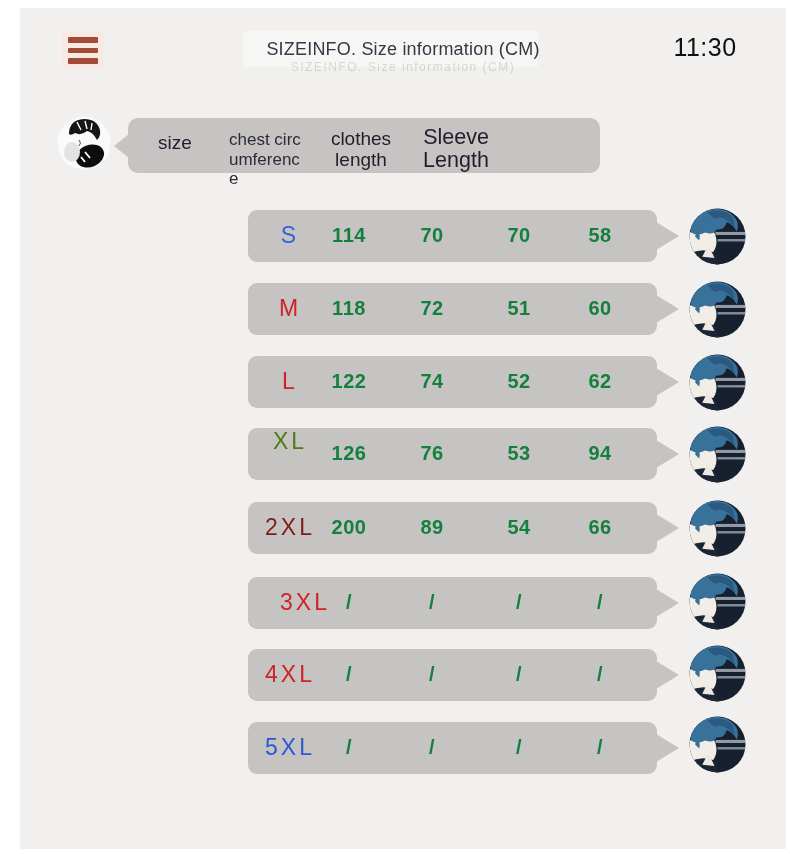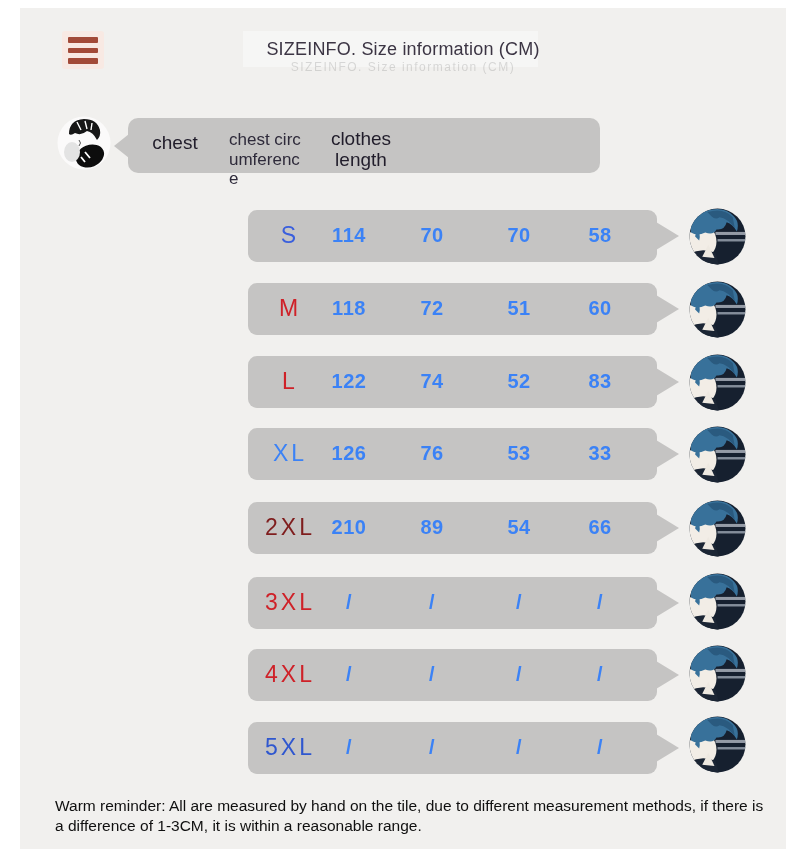--- a/index.html
+++ b/index.html
@@ -29,21 +29,21 @@
   .h-size{left:135px;top:132px;width:80px;text-align:center;font-size:19px;font-weight:500;}
   .h-chest{left:229px;top:130px;width:80px;font-size:17px;line-height:19.5px;font-weight:500;color:#2e2a3a;word-break:break-all;}
   .h-clothes{left:321px;top:128px;width:80px;text-align:center;font-size:19px;line-height:21px;font-weight:500;}
   .h-sleeve{left:408px;top:126px;width:96px;text-align:center;font-size:21.5px;line-height:23px;font-weight:500;}
   .h-shoulder{left:503px;top:135px;width:145px;text-align:center;font-size:19px;font-weight:500;}
 
   
   .row-bubble{left:248px;width:409px;height:52px;border-radius:9px;}
   .cell{position:absolute;width:80px;text-align:center;}
   .size-label{left:250px;font-size:23px;font-weight:500;letter-spacing:3px;}
-  .val{font-weight:600;font-size:20px;color:#3b82f6;letter-spacing:.5px;}
+  .val{font-weight:600;font-size:20px;color:#15803d;letter-spacing:.5px;}
   .v1{left:309px;} .v2{left:392px;} .v3{left:479px;} .v4{left:560px;}
 
   .avatar{position:absolute;display:block;}
   .reminder{position:absolute;left:55px;top:796px;width:714px;font-size:15.5px;line-height:19.5px;color:#101010;}
 </style>
 </head>
 <body>
 
 <svg width="0" height="0" style="position:absolute" aria-hidden="true">
   <defs>
@@ -81,30 +81,32 @@
 
   <div class="menu-bg"></div>
   <div class="menu">
     <span class="bar b1"></span>
     <span class="bar b2"></span>
     <span class="bar b3"></span>
   </div>
   <div class="title-hl"></div>
   <div class="title">SIZEINFO. Size information (CM)</div>
   <div class="title-ghost">SIZEINFO. Size information (CM)</div>
+  <div class="time">11:30</div>
 
   <svg class="avatar" style="left:57px;top:116px;" width="54" height="54" viewBox="0 0 54 54">
       <use href="#avL"></use>
     </svg>
   <div class="bubble" style="left:128px;top:118px;width:472px;height:55px;">
     <span class="tail-left"></span>
   </div>
-  <div class="hcell h-size">chest</div>
+  <div class="hcell h-size">size</div>
   <div class="hcell h-clothes">clothes length</div>
   <div class="hcell h-chest">chest circumference</div>
+  <div class="hcell h-sleeve">Sleeve Length</div>
 
   <div class="bubble row-bubble" style="top:210px;">
     <span class="tail-right"></span>
     </div>
   <div class="cell size-label" style="top: 222px; color: rgb(58, 95, 221);">S</div>
   <div class="cell val v1" style="top:224px;">114</div>
   <div class="cell val v2" style="top:224px;">70</div>
   <div class="cell val v3" style="top:224px;">70</div>
   <div class="cell val v4" style="top:224px;">58</div>
   <svg class="avatar" style="left:689px;top:208px;" width="57" height="57" viewBox="0 0 56 56">
@@ -123,53 +125,53 @@
       <use href="#avR"></use>
     </svg>
 
   <div class="bubble row-bubble" style="top:356px;">
     <span class="tail-right"></span>
     </div>
   <div class="cell size-label" style="top: 368px; color: rgb(207, 33, 40);">L</div>
   <div class="cell val v1" style="top:370px;">122</div>
   <div class="cell val v2" style="top:370px;">74</div>
   <div class="cell val v3" style="top:370px;">52</div>
-  <div class="cell val v4" style="top:370px;">83</div>
+  <div class="cell val v4" style="top:370px;">62</div>
   <svg class="avatar" style="left:689px;top:354px;" width="57" height="57" viewBox="0 0 56 56">
       <use href="#avR"></use>
     </svg>
 
   <div class="bubble row-bubble" style="top:428px;">
     <span class="tail-right"></span>
     </div>
-  <div class="cell size-label" style="top: 440px; color: #3b82f6;">XL</div>
+  <div class="cell size-label" style="top: 428px; color: #4d7c0f;">XL</div>
   <div class="cell val v1" style="top:442px;">126</div>
   <div class="cell val v2" style="top:442px;">76</div>
   <div class="cell val v3" style="top:442px;">53</div>
-  <div class="cell val v4" style="top:442px;">33</div>
+  <div class="cell val v4" style="top:442px;">94</div>
   <svg class="avatar" style="left:689px;top:426px;" width="57" height="57" viewBox="0 0 56 56">
       <use href="#avR"></use>
     </svg>
 
   <div class="bubble row-bubble" style="top:502px;">
     <span class="tail-right"></span>
     </div>
   <div class="cell size-label" style="top: 514px; color: #7f1d1d;">2XL</div>
-  <div class="cell val v1" style="top:516px;">210</div>
+  <div class="cell val v1" style="top:516px;">200</div>
   <div class="cell val v2" style="top:516px;">89</div>
   <div class="cell val v3" style="top:516px;">54</div>
   <div class="cell val v4" style="top:516px;">66</div>
   <svg class="avatar" style="left:689px;top:500px;" width="57" height="57" viewBox="0 0 56 56">
       <use href="#avR"></use>
     </svg>
 
   <div class="bubble row-bubble" style="top:577px;">
     <span class="tail-right"></span>
     </div>
-  <div class="cell size-label" style="top: 589px; color: rgb(207, 33, 40);">3XL</div>
+  <div class="cell size-label" style="top: 589px; color: rgb(207, 33, 40); text-align: right;">3XL</div>
   <div class="cell val v1" style="top:591px;">/</div>
   <div class="cell val v2" style="top:591px;">/</div>
   <div class="cell val v3" style="top:591px;">/</div>
   <div class="cell val v4" style="top:591px;">/</div>
   <svg class="avatar" style="left:689px;top:573px;" width="57" height="57" viewBox="0 0 56 56">
       <use href="#avR"></use>
     </svg>
 
   <div class="bubble row-bubble" style="top:649px;">
     <span class="tail-right"></span>
@@ -188,14 +190,13 @@
     </div>
   <div class="cell size-label" style="top: 734px; color: rgb(47, 87, 207);">5XL</div>
   <div class="cell val v1" style="top:736px;">/</div>
   <div class="cell val v2" style="top:736px;">/</div>
   <div class="cell val v3" style="top:736px;">/</div>
   <div class="cell val v4" style="top:736px;">/</div>
   <svg class="avatar" style="left:689px;top:716px;" width="57" height="57" viewBox="0 0 56 56">
       <use href="#avR"></use>
     </svg>
 
-  <div class="reminder">Warm reminder: All are measured by hand on the tile, due to different measurement methods, if there is a difference of 1-3CM, it is within a reasonable range.</div>
 </div>
 
 </body></html>

